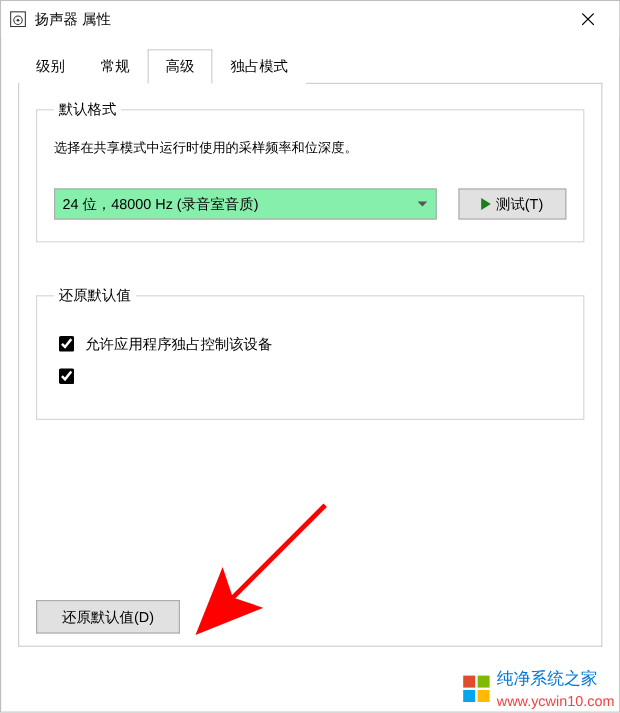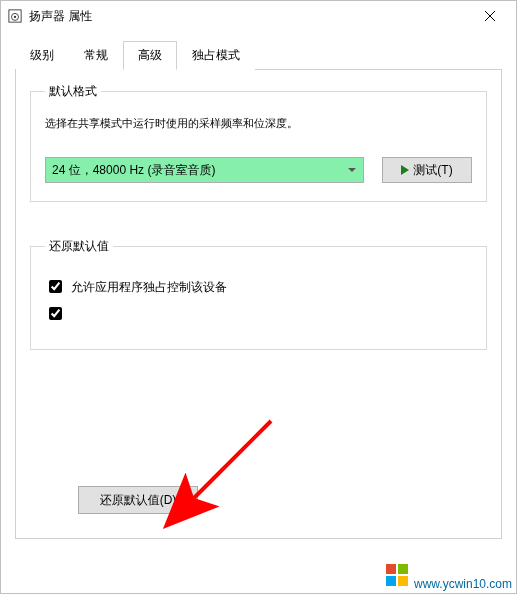--- a/index.html
+++ b/index.html
@@ -156,24 +156,23 @@
     font-size: 12px;
     margin: 8px 0;
   }
   .chk-row input[type="checkbox"] {
     width: 13px; height: 13px;
     accent-color: #000;
   }
   .restore-btn {
     position: absolute;
     left: 14px;
-    bottom: 24px;
+    bottom: 10px;
     min-width: 120px;
     height: 28px;
-    margin-left: 48px;
   }
   
   .arrow-layer {
     position: absolute;
     left: 0; top: 0;
     pointer-events: none;
   }
   
   .watermark {
     position: absolute;
@@ -189,21 +188,21 @@
     display: grid;
     grid-template-columns: 10px 10px;
     grid-template-rows: 10px 10px;
     gap: 2px;
   }
   .wm-logo span:nth-child(1){background:#e24b2c;}
   .wm-logo span:nth-child(2){background:#7fba00;}
   .wm-logo span:nth-child(3){background:#00a4ef;}
   .wm-logo span:nth-child(4){background:#ffb900;}
   .watermark .wm-cn { color:#0078d7; font-weight:500; }
-  .watermark .wm-url { color:#0369a1; font-size:12px; }
+  .watermark .wm-url { color:#ef4444; font-size:12px; }
 </style>
 </head>
 <body>
 
 <div class="window">
 
   <div class="titlebar">
     <span class="title-icon">
       <svg viewBox="0 0 16 16" width="14" height="14">
         <rect x="1" y="1" width="14" height="14" fill="none" stroke="#333" stroke-width="1"></rect>
@@ -274,18 +273,18 @@
   </svg>
 
   <div class="watermark">
     <span class="wm-logo">
       <span></span>
         <span></span>
         <span></span>
         <span></span>
     </span>
     <span>
-      <br>
+      <span class="wm-cn">纯净系统之家</span><br>
       <span class="wm-url">www.ycwin10.com</span>
     </span>
   </div>
 
 </div>
 
 </body></html>

